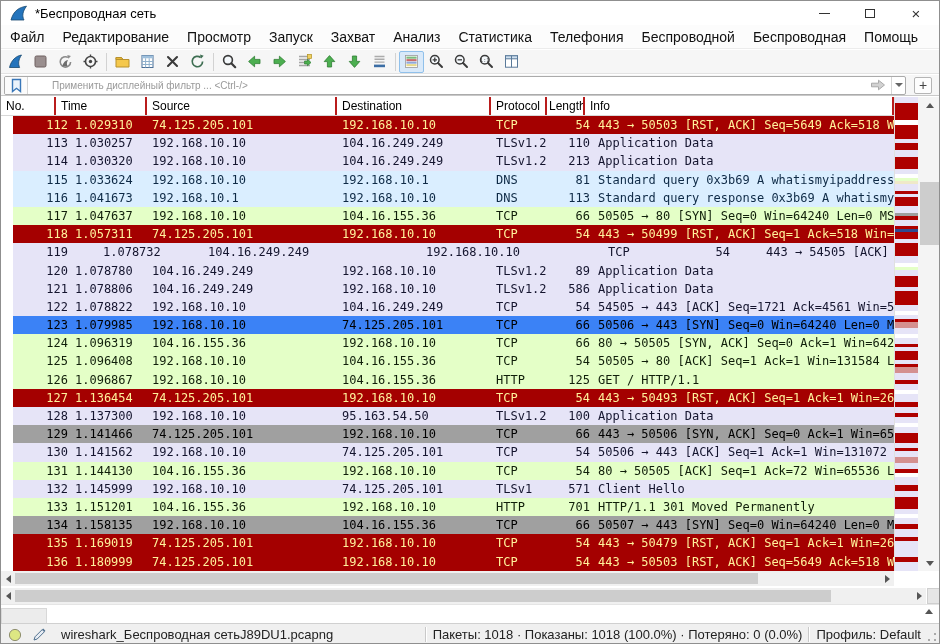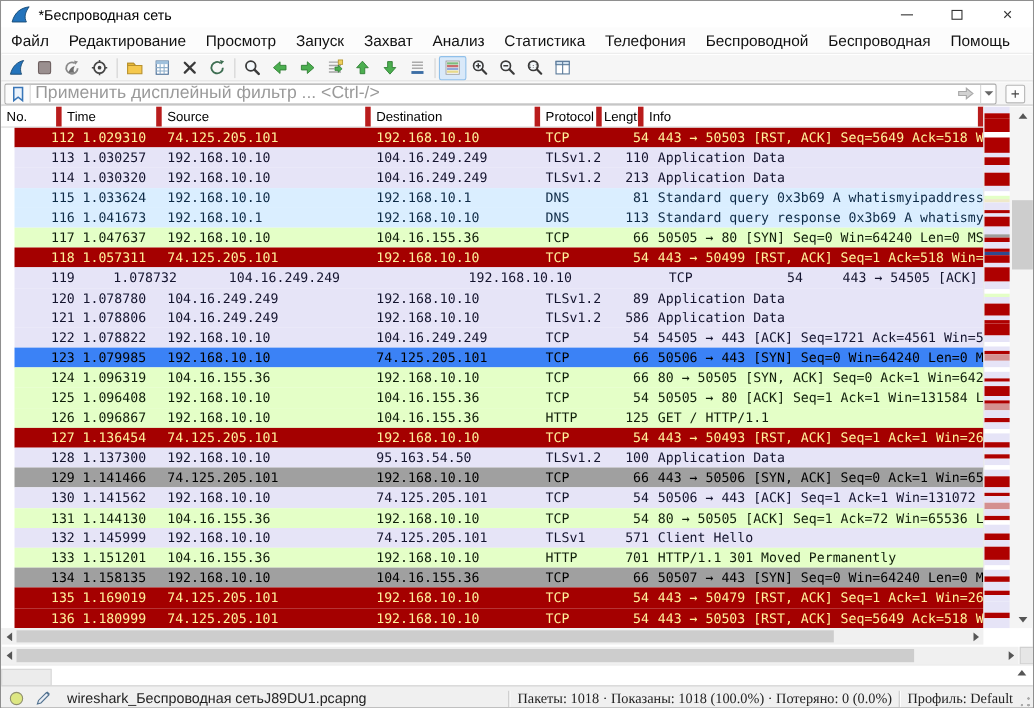--- a/index.html
+++ b/index.html
@@ -24,30 +24,30 @@
   
   #toolbar{position:absolute;left:0;top:49px;width:100%;height:24px;background:#F6F6F6;display:flex;align-items:center;padding-left:2px;border-bottom:1px solid #E3E3E3;}
   .tb-btn{width:25px;height:22px;display:flex;align-items:center;justify-content:center;border:1px solid transparent;border-radius:2px;}
   .tb-btn.checked{background:#D9E9F9;border-color:#90C0EA;}
   .tb-sep{width:1px;height:18px;background:#D2D2D2;margin:0 3px;}
   .tb-btn svg{display:block;}
   
   #filterbar{position:absolute;left:0;top:74px;width:100%;height:21px;background:#F6F6F6;display:flex;align-items:center;padding:0 3px;border-bottom:1px solid #C9C9C9;}
   #filter-field{flex:0 0 902px;height:19px;background:#FFF;border:1px solid #ABABAB;border-radius:2px;display:flex;align-items:center;overflow:hidden;}
   #filter-bookmark{width:23px;height:100%;display:flex;align-items:center;justify-content:center;border-right:1px solid #D5D5D5;background:#FBFBFB;}
-  #filter-input{flex:1;border:none;outline:none;height:15px;font-size:16px;font-family:"Liberation Sans",sans-serif;color:#333;padding:0 4px;}
+  #filter-input{flex:1;border:none;outline:none;height:15px;font-size:10px;font-family:"Liberation Sans",sans-serif;color:#333;padding:0 4px;margin-left:20px;}
   #filter-input::placeholder{color:#9A9A9A;}
   #filter-apply{width:26px;height:100%;display:flex;align-items:center;justify-content:center;}
   #filter-caret{width:14px;height:100%;display:flex;align-items:center;justify-content:center;border-left:1px solid #D5D5D5;}
   .caret-down{width:0;height:0;border-left:4px solid transparent;border-right:4px solid transparent;border-top:4px solid #666;}
   #filter-plus{margin-left:8px;width:18px;height:17px;border:1px solid #B5B5B5;border-radius:2px;background:#FDFDFD;display:flex;align-items:center;justify-content:center;font-size:14px;color:#444;line-height:1;}
   
   #plist{position:absolute;left:0;top:96px;width:940px;height:474px;background:#FFF;}
   #plist-header{position:absolute;left:0;top:0;width:893px;height:19px;background:#FFFFFF;display:flex;border-bottom:1px solid #D8D8D8;font-size:12px;color:#000;}
-  .hcell{border-right:5px solid #b91c1c;display:flex;align-items:center;padding-left:5px;overflow:hidden;white-space:nowrap;}
+  .hcell{border-right:2px solid #b91c1c;display:flex;align-items:center;padding-left:5px;overflow:hidden;white-space:nowrap;}
   #plist-rows{position:absolute;left:12px;top:19px;width:893px;height:455px;overflow:hidden;}
   .prow{display:flex;height:18.2px;line-height:18.2px;font-family:"DejaVu Sans Mono",monospace;font-size:12px;white-space:nowrap;}
   .cell{flex:none;overflow:hidden;}
   .cell-no{width:55px;text-align:right;}
   .cell-time{width:84px;padding-left:7px;}
   .cell-source{width:190px;}
   .cell-destination{width:154px;}
   .cell-protocol{width:56px;}
   .cell-length{width:38px;text-align:right;}
   .cell-info{flex:1 1 auto;padding-left:8px;}
@@ -77,21 +77,21 @@
   .h-arrow{position:absolute;top:0;width:14px;height:100%;display:flex;align-items:center;justify-content:center;}
   #corner-box{position:absolute;left:926px;top:587px;width:14px;height:16px;background:#E6E6E6;border:1px solid #CFCFCF;}
   #bottom-strip{position:absolute;left:0;top:603px;width:940px;height:19px;background:#FFFFFF;border-top:1px solid #E5E5E5;}
   #strip-box{position:absolute;left:0;top:3px;width:46px;height:16px;background:#ECECEC;border:1px solid #D8D8D8;}
   #strip-arrow{position:absolute;right:8px;top:4px;}
   
   #statusbar{position:absolute;left:0;top:622px;width:100%;height:22px;background:#F0F0F0;border-top:1px solid #D0D0D0;display:flex;align-items:center;font-size:13px;color:#222;}
   .sb-icon{width:20px;display:flex;align-items:center;justify-content:center;margin-left:4px;}
   #sb-file{margin-left:12px;white-space:nowrap;overflow:hidden;}
   .sb-divider{width:2px;height:15px;border-left:1px solid #C9C9C9;border-right:1px solid #FFF;margin:0 6px;}
-  #sb-right{margin-left:auto;display:flex;align-items:flex-end;font-family:Liberation Serif, serif;}
+  #sb-right{margin-left:auto;display:flex;align-items:flex-end;}
   #sb-packets{white-space:nowrap;}
   #sb-profile{white-space:nowrap;margin-right:6px;}
   #sb-grip{width:10px;height:10px;margin-right:2px;
     background:
       radial-gradient(circle at 8px 2px,#AAA 1px,transparent 1.4px),
       radial-gradient(circle at 8px 8px,#AAA 1px,transparent 1.4px),
       radial-gradient(circle at 2px 8px,#AAA 1px,transparent 1.4px);}
 </style>
 </head>
 <body>

